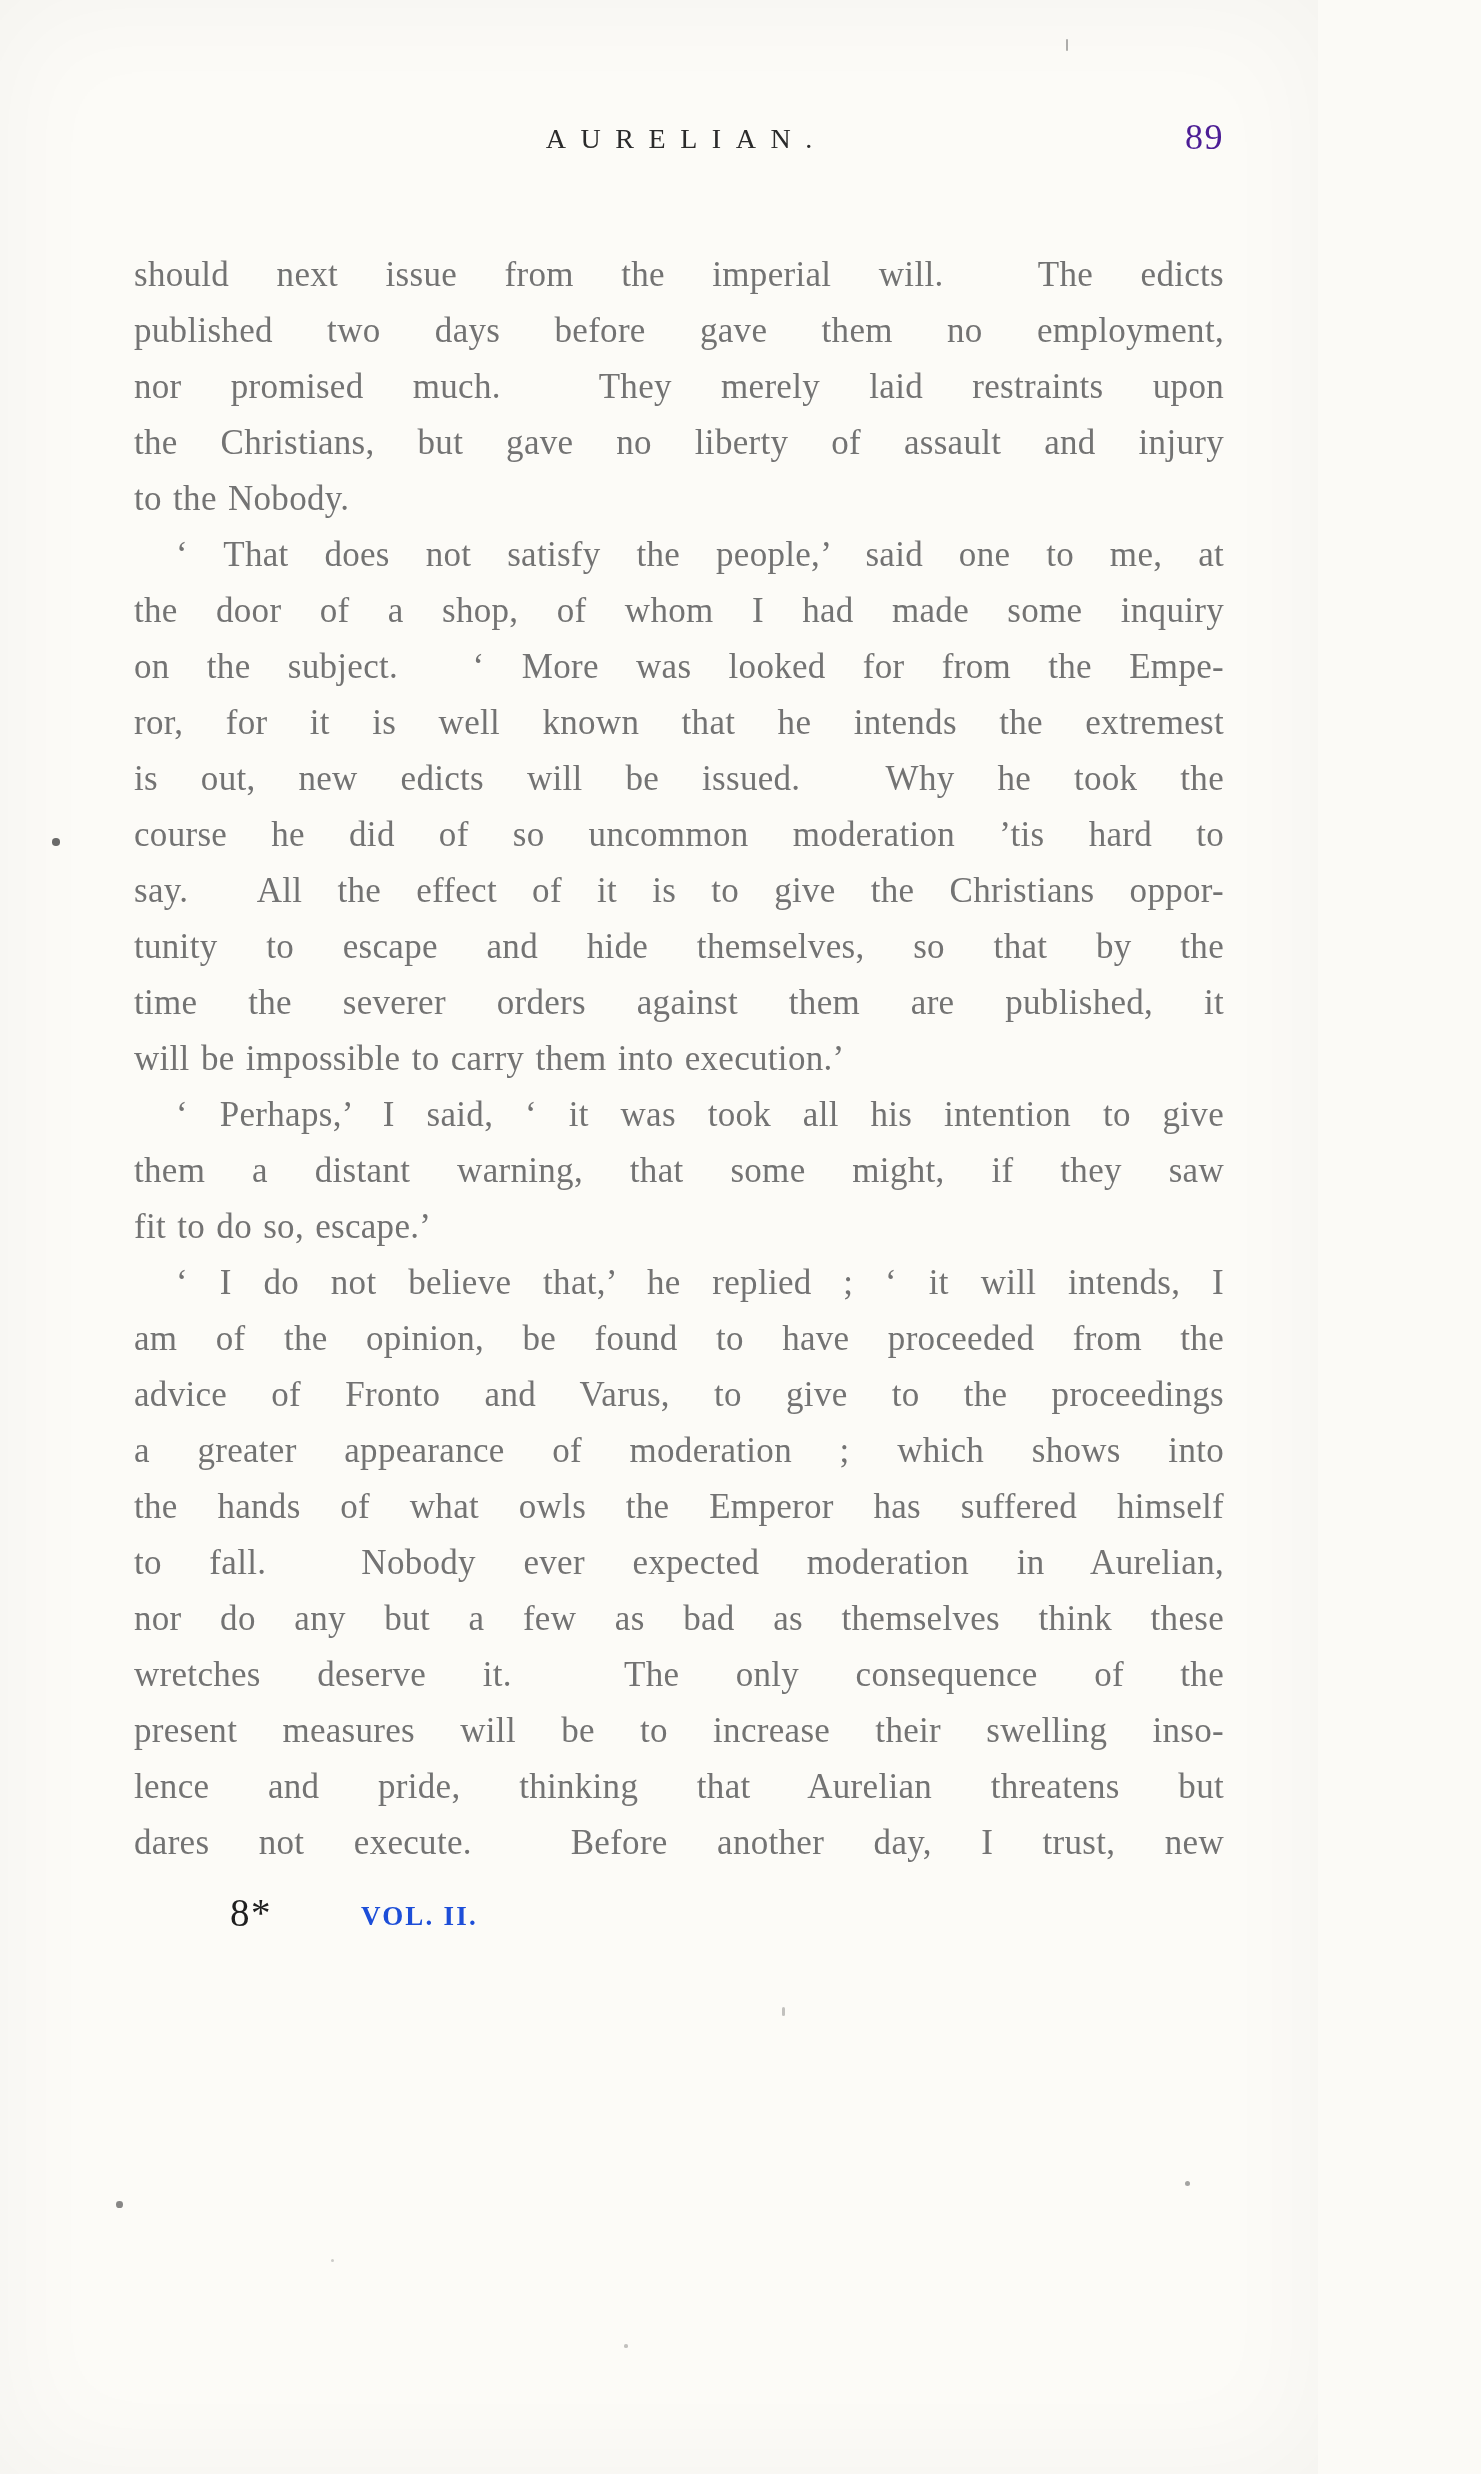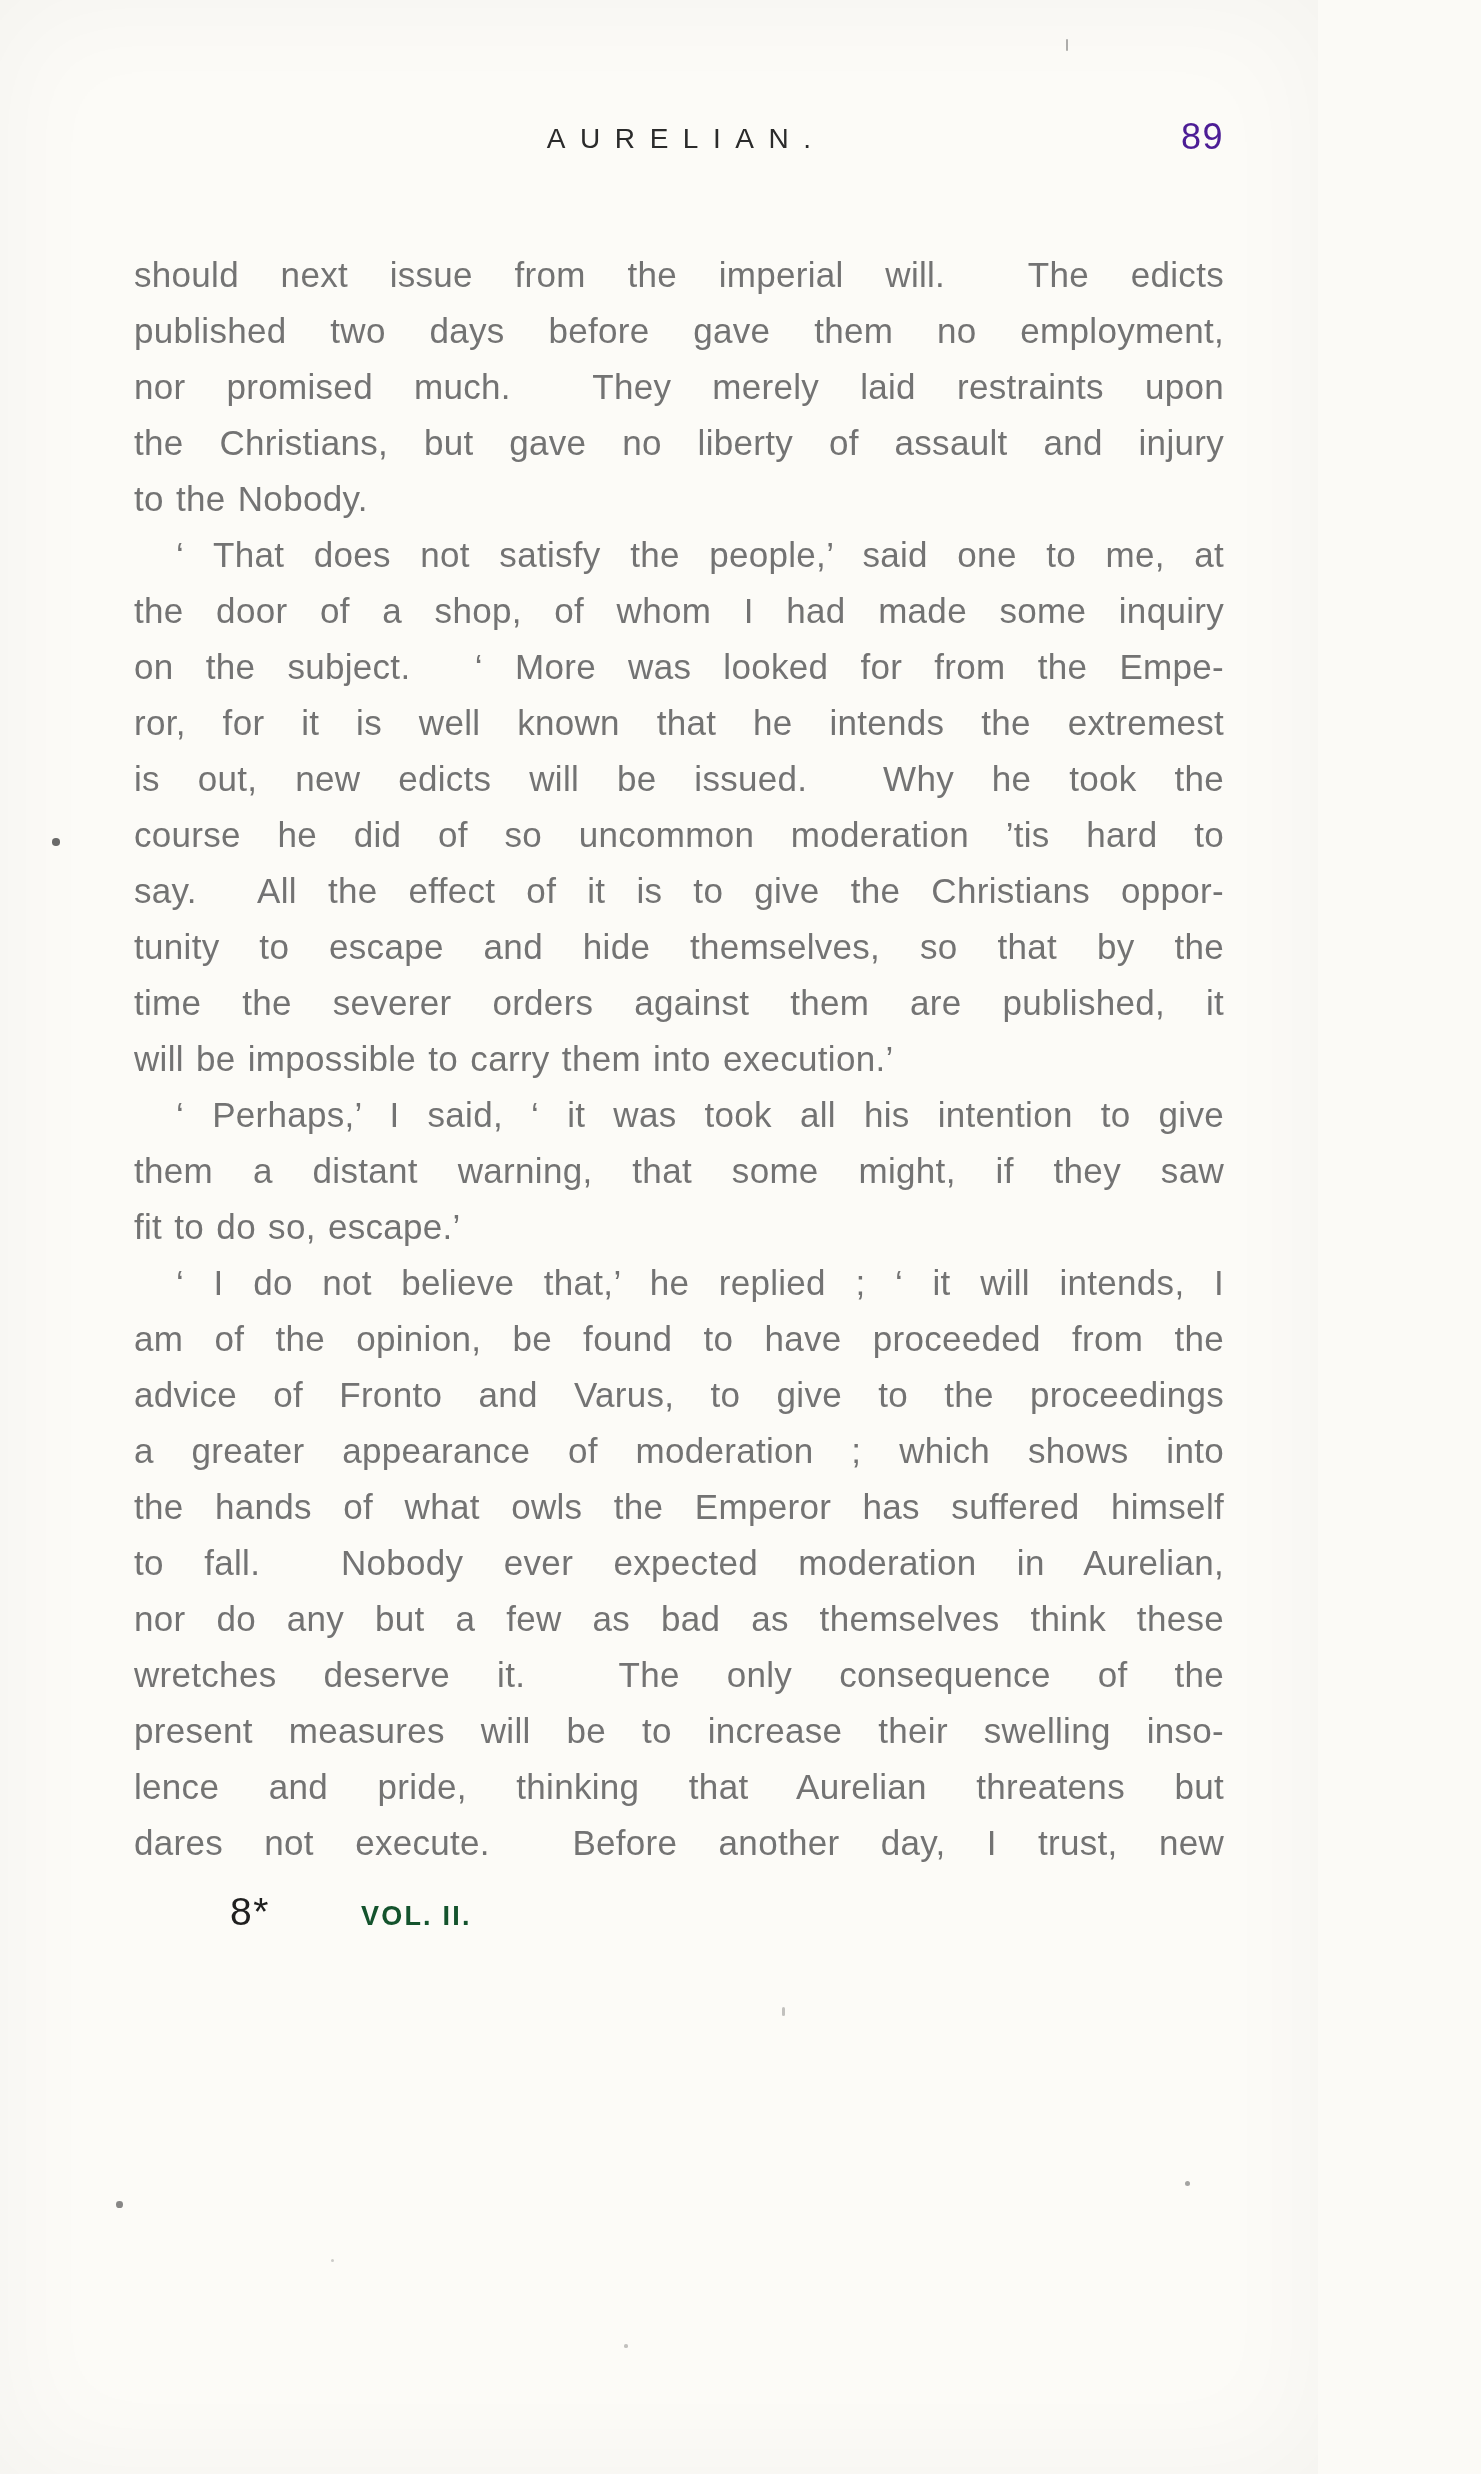--- a/index.html
+++ b/index.html
@@ -7,21 +7,21 @@
   html, body {
     background: #fbfaf6;
   }
 
   .page {
     position: relative;
     width: 1318px;
     height: 2475px;
     background: #fcfbf7;
     box-shadow: inset 0 0 119px rgba(0,0,0,0.035);
-    font-family: Liberation Sans, sans-serif;
+    font-family: Liberation Serif, serif;
     color: #242424;
     overflow: hidden;
   }
 
   
   .header {
     position: absolute;
     top: 123px;
     left: 134px;
     width: 1090px;
@@ -87,21 +87,21 @@
     letter-spacing: 1.5px;
     color: #1f1f1f;
   }
   .volume {
     position: absolute;
     left: 227px;
     top: 10.5px;
     font-size: 27px;
     font-weight: 700;
     letter-spacing: 2.2px;
-    color: #14532d;
+    color: #1d4ed8;
     text-align: center;
   }
 
   
   .speck {
     position: absolute;
     background: #3a3a3a;
     border-radius: 50%;
   }
   .speck.s1 { left: 52px;   top: 838px; width: 7.5px; height: 7.5px; opacity: .75; }

